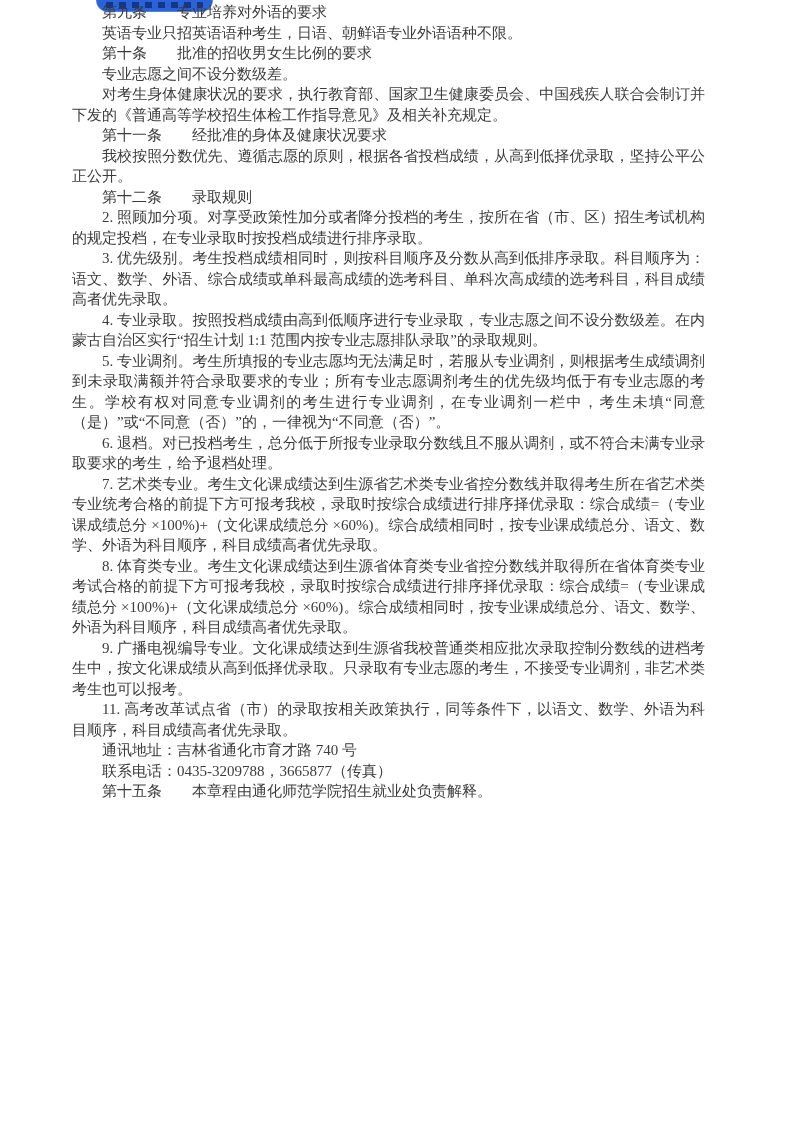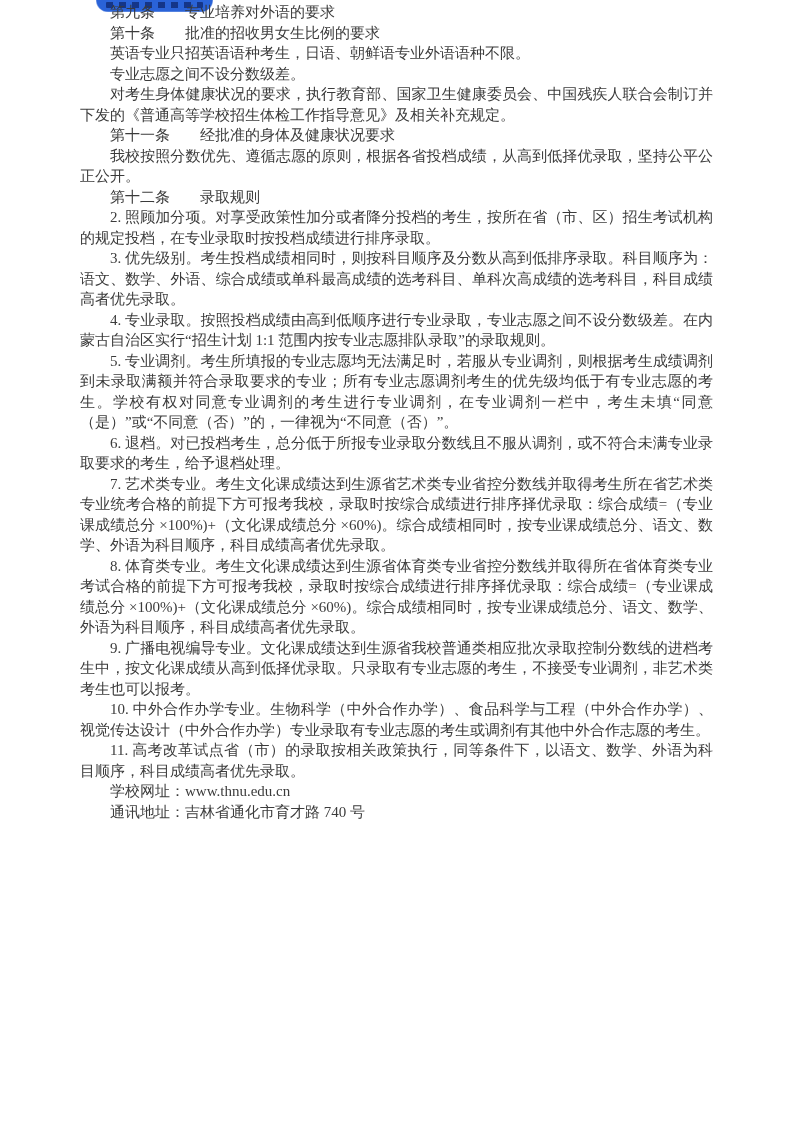--- a/index.html
+++ b/index.html
@@ -33,21 +33,21 @@
     right: 10px;
     bottom: 4px;
     height: 6px;
     background: repeating-linear-gradient(90deg,
       rgba(13, 38, 110, 0.75) 0 7px,
       rgba(13, 38, 110, 0) 7px 13px);
     border-radius: 1px;
   }
   .doc {
     position: absolute;
-    left: 80px;
+    left: 72px;
     top: 2px;
     width: 633px;
     font-family: "Liberation Serif", "DejaVu Serif", serif;
     font-size: 15px;
     line-height: 20.5px;
     color: #3b3b3b;
     text-align: justify;
   }
   .doc p {
     margin: 0;
@@ -60,34 +60,34 @@
 <body>
 
 <div class="page">
 
   <div class="chapter-pill">
     <div class="pill-glyphs"></div>
   </div>
 
   <div class="doc">
     <p>第九条　　专业培养对外语的要求</p>
+    <p>英语专业只招英语语种考生，日语、朝鲜语专业外语语种不限。</p>
     <p>第十条　　批准的招收男女生比例的要求</p>
-    <p>英语专业只招英语语种考生，日语、朝鲜语专业外语语种不限。</p>
     <p>专业志愿之间不设分数级差。</p>
     <p>对考生身体健康状况的要求，执行教育部、国家卫生健康委员会、中国残疾人联合会制订并下发的《普通高等学校招生体检工作指导意见》及相关补充规定。</p>
     <p>第十一条　　经批准的身体及健康状况要求</p>
     <p>我校按照分数优先、遵循志愿的原则，根据各省投档成绩，从高到低择优录取，坚持公平公正公开。</p>
     <p>第十二条　　录取规则</p>
     <p>2. 照顾加分项。对享受政策性加分或者降分投档的考生，按所在省（市、区）招生考试机构的规定投档，在专业录取时按投档成绩进行排序录取。</p>
     <p>3. 优先级别。考生投档成绩相同时，则按科目顺序及分数从高到低排序录取。科目顺序为：语文、数学、外语、综合成绩或单科最高成绩的选考科目、单科次高成绩的选考科目，科目成绩高者优先录取。</p>
     <p>4. 专业录取。按照投档成绩由高到低顺序进行专业录取，专业志愿之间不设分数级差。在内蒙古自治区实行“招生计划 1:1 范围内按专业志愿排队录取”的录取规则。</p>
     <p>5. 专业调剂。考生所填报的专业志愿均无法满足时，若服从专业调剂，则根据考生成绩调剂到未录取满额并符合录取要求的专业；所有专业志愿调剂考生的优先级均低于有专业志愿的考生。学校有权对同意专业调剂的考生进行专业调剂，在专业调剂一栏中，考生未填“同意（是）”或“不同意（否）”的，一律视为“不同意（否）”。</p>
     <p>6. 退档。对已投档考生，总分低于所报专业录取分数线且不服从调剂，或不符合未满专业录取要求的考生，给予退档处理。</p>
     <p>7. 艺术类专业。考生文化课成绩达到生源省艺术类专业省控分数线并取得考生所在省艺术类专业统考合格的前提下方可报考我校，录取时按综合成绩进行排序择优录取：综合成绩=（专业课成绩总分 ×100%)+（文化课成绩总分 ×60%)。综合成绩相同时，按专业课成绩总分、语文、数学、外语为科目顺序，科目成绩高者优先录取。</p>
     <p>8. 体育类专业。考生文化课成绩达到生源省体育类专业省控分数线并取得所在省体育类专业考试合格的前提下方可报考我校，录取时按综合成绩进行排序择优录取：综合成绩=（专业课成绩总分 ×100%)+（文化课成绩总分 ×60%)。综合成绩相同时，按专业课成绩总分、语文、数学、外语为科目顺序，科目成绩高者优先录取。</p>
     <p>9. 广播电视编导专业。文化课成绩达到生源省我校普通类相应批次录取控制分数线的进档考生中，按文化课成绩从高到低择优录取。只录取有专业志愿的考生，不接受专业调剂，非艺术类考生也可以报考。</p>
-    <p>10. 中外合作办学专业。生物科学（中外合作办学）、食品科学与工程（中外合作办学）、视觉传达设计（中外合作办学）专业录取有专业志愿的考生或调剂有其他中外合作志愿的考生。</p>
     <p>11. 高考改革试点省（市）的录取按相关政策执行，同等条件下，以语文、数学、外语为科目顺序，科目成绩高者优先录取。</p>
-    <p>学校网址：www.thnu.edu.cn</p>
     <p>通讯地址：吉林省通化市育才路 740 号</p>
+    <p>联系电话：0435-3209788，3665877（传真）</p>
+    <p>第十五条　　本章程由通化师范学院招生就业处负责解释。</p>
   </div>
 
 </div>
 
 </body></html>

